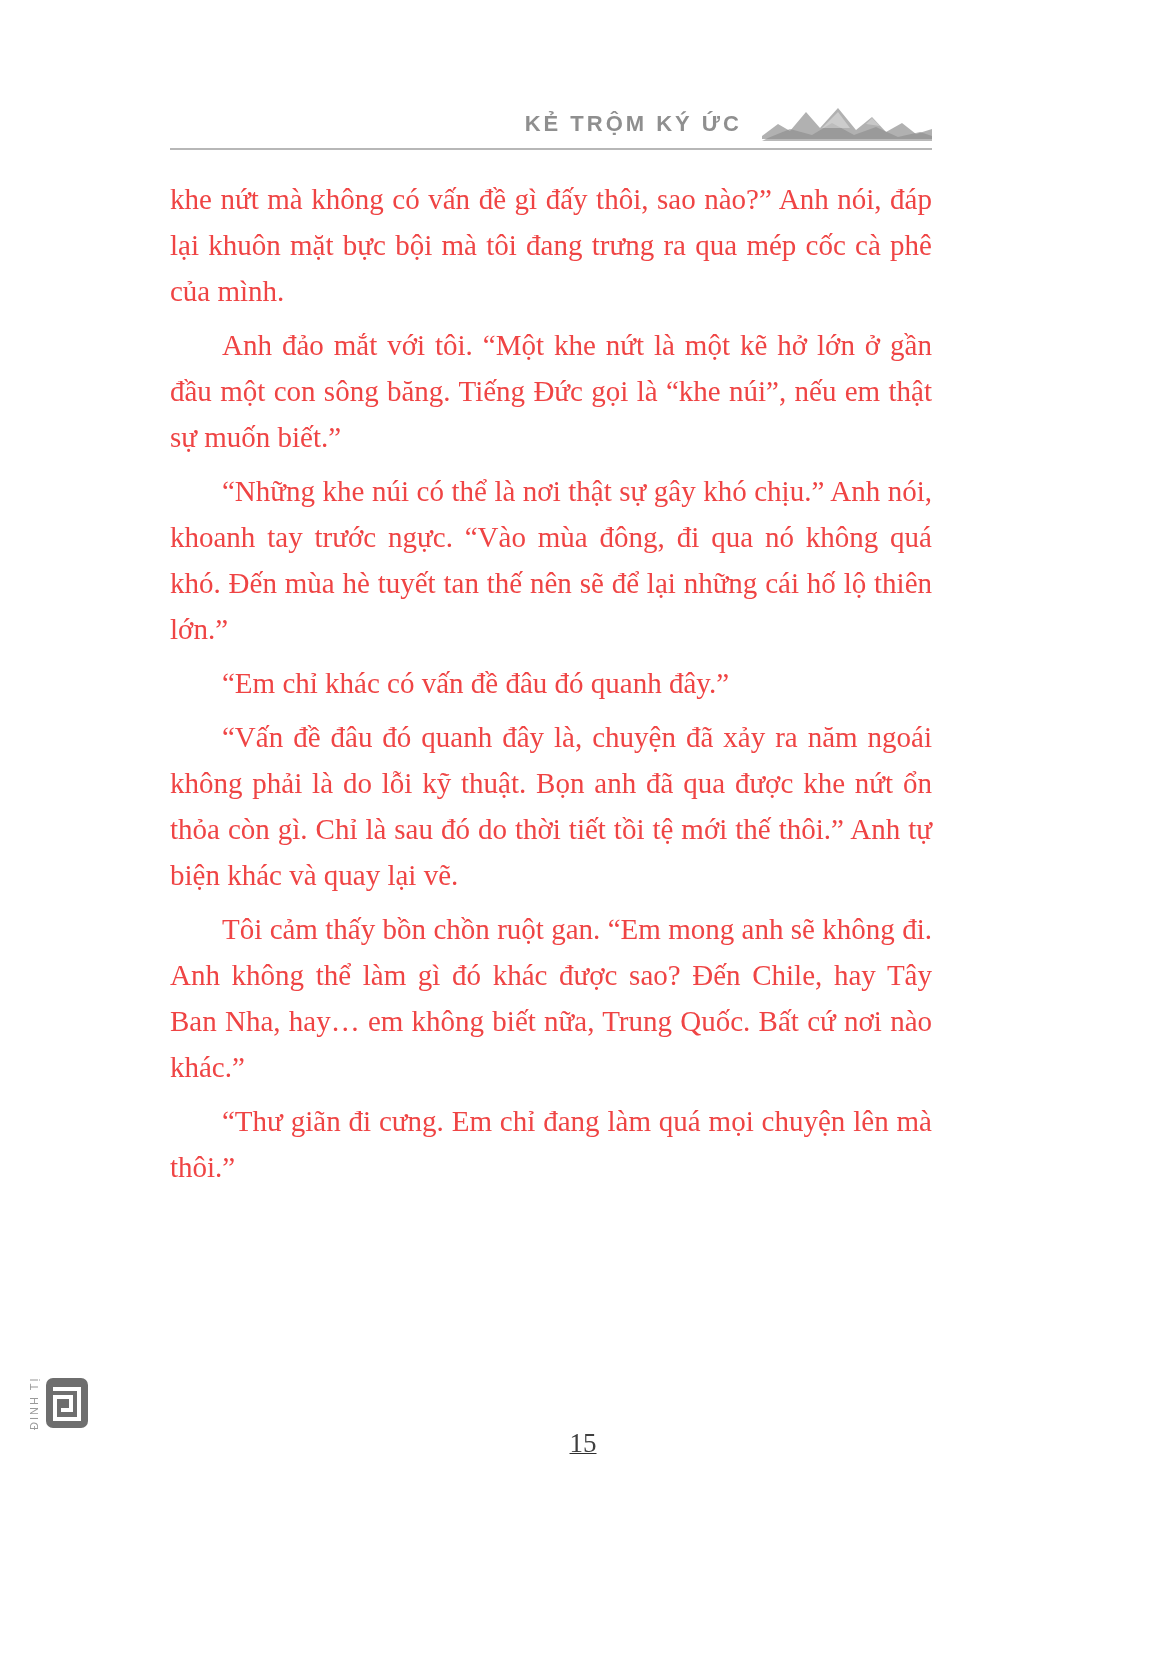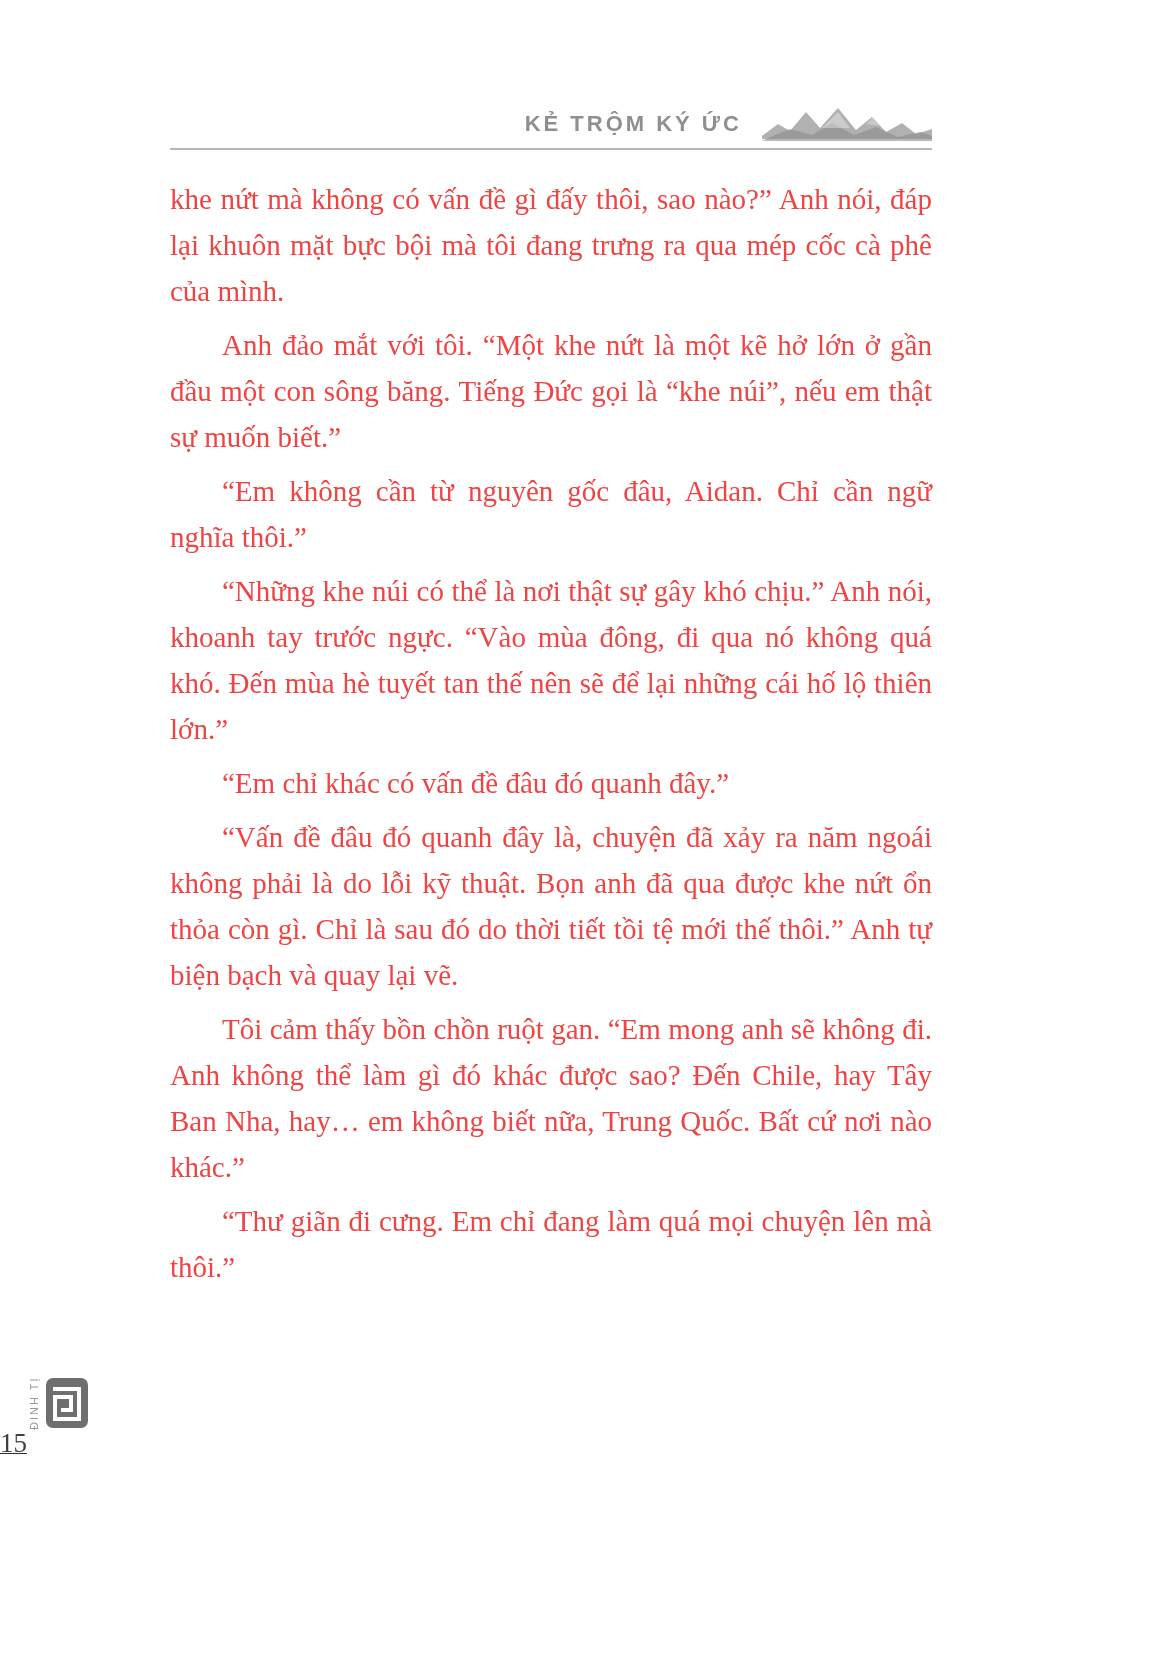--- a/index.html
+++ b/index.html
@@ -81,20 +81,21 @@
     height: 62px;
   }
   .logo-glyph { display: inline-flex; }
 
   
   .page-footer {
     position: absolute;
     left: 0;
     right: 0;
     top: 1428px;
+    text-align: center;
     text-decoration: underline;
   }
   .page-number {
     font-size: 27px;
     color: #3f3f3f;
   }
 </style>
 </head>
 <body>
 
@@ -110,24 +111,23 @@
         <path d="M104 20 L110 14 L118 22 Z" fill="#ffffff" opacity="0.3"></path>
       </svg>
     </span>
   </header>
 
   <div class="header-rule"></div>
 
   <main class="body-text">
       <p class="para no-indent">khe nứt mà không có vấn đề gì đấy thôi, sao nào?” Anh nói, đáp lại khuôn mặt bực bội mà tôi đang trưng ra qua mép cốc cà phê của mình.</p>
       <p class="para">Anh đảo mắt với tôi. “Một khe nứt là một kẽ hở lớn ở gần đầu một con sông băng. Tiếng Đức gọi là “khe núi”, nếu em thật sự muốn biết.”</p>
-      <p class="para">“Em không cần từ nguyên gốc đâu, Aidan. Chỉ cần ngữ nghĩa thôi.”</p>
       <p class="para">“Những khe núi có thể là nơi thật sự gây khó chịu.” Anh nói, khoanh tay trước ngực. “Vào mùa đông, đi qua nó không quá khó. Đến mùa hè tuyết tan thế nên sẽ để lại những cái hố lộ thiên lớn.”</p>
       <p class="para">“Em chỉ khác có vấn đề đâu đó quanh đây.”</p>
-      <p class="para">“Vấn đề đâu đó quanh đây là, chuyện đã xảy ra năm ngoái không phải là do lỗi kỹ thuật. Bọn anh đã qua được khe nứt ổn thỏa còn gì. Chỉ là sau đó do thời tiết tồi tệ mới thế thôi.” Anh tự biện bạch và quay lại vẽ.</p>
+      <p class="para">“Vấn đề đâu đó quanh đây là, chuyện đã xảy ra năm ngoái không phải là do lỗi kỹ thuật. Bọn anh đã qua được khe nứt ổn thỏa còn gì. Chỉ là sau đó do thời tiết tồi tệ mới thế thôi.” Anh tự biện khác và quay lại vẽ.</p>
       <p class="para">Tôi cảm thấy bồn chồn ruột gan. “Em mong anh sẽ không đi. Anh không thể làm gì đó khác được sao? Đến Chile, hay Tây Ban Nha, hay… em không biết nữa, Trung Quốc. Bất cứ nơi nào khác.”</p>
       <p class="para">“Thư giãn đi cưng. Em chỉ đang làm quá mọi chuyện lên mà thôi.”</p>
     </main>
 
   <div class="publisher-logo">
     <span class="logo-vertical-text">ĐINH TỊ</span>
     <span class="logo-glyph">
       <svg width="46" height="54" viewBox="0 0 46 54" aria-hidden="true">
         <rect x="2" y="2" width="42" height="50" rx="7" fill="#6e6e6e"></rect>
         <path d="M11 13 h24 M35 13 v30 h-24 v-22 h16 v13 h-8" stroke="#ffffff" stroke-width="4" fill="none" stroke-linecap="square"></path>

